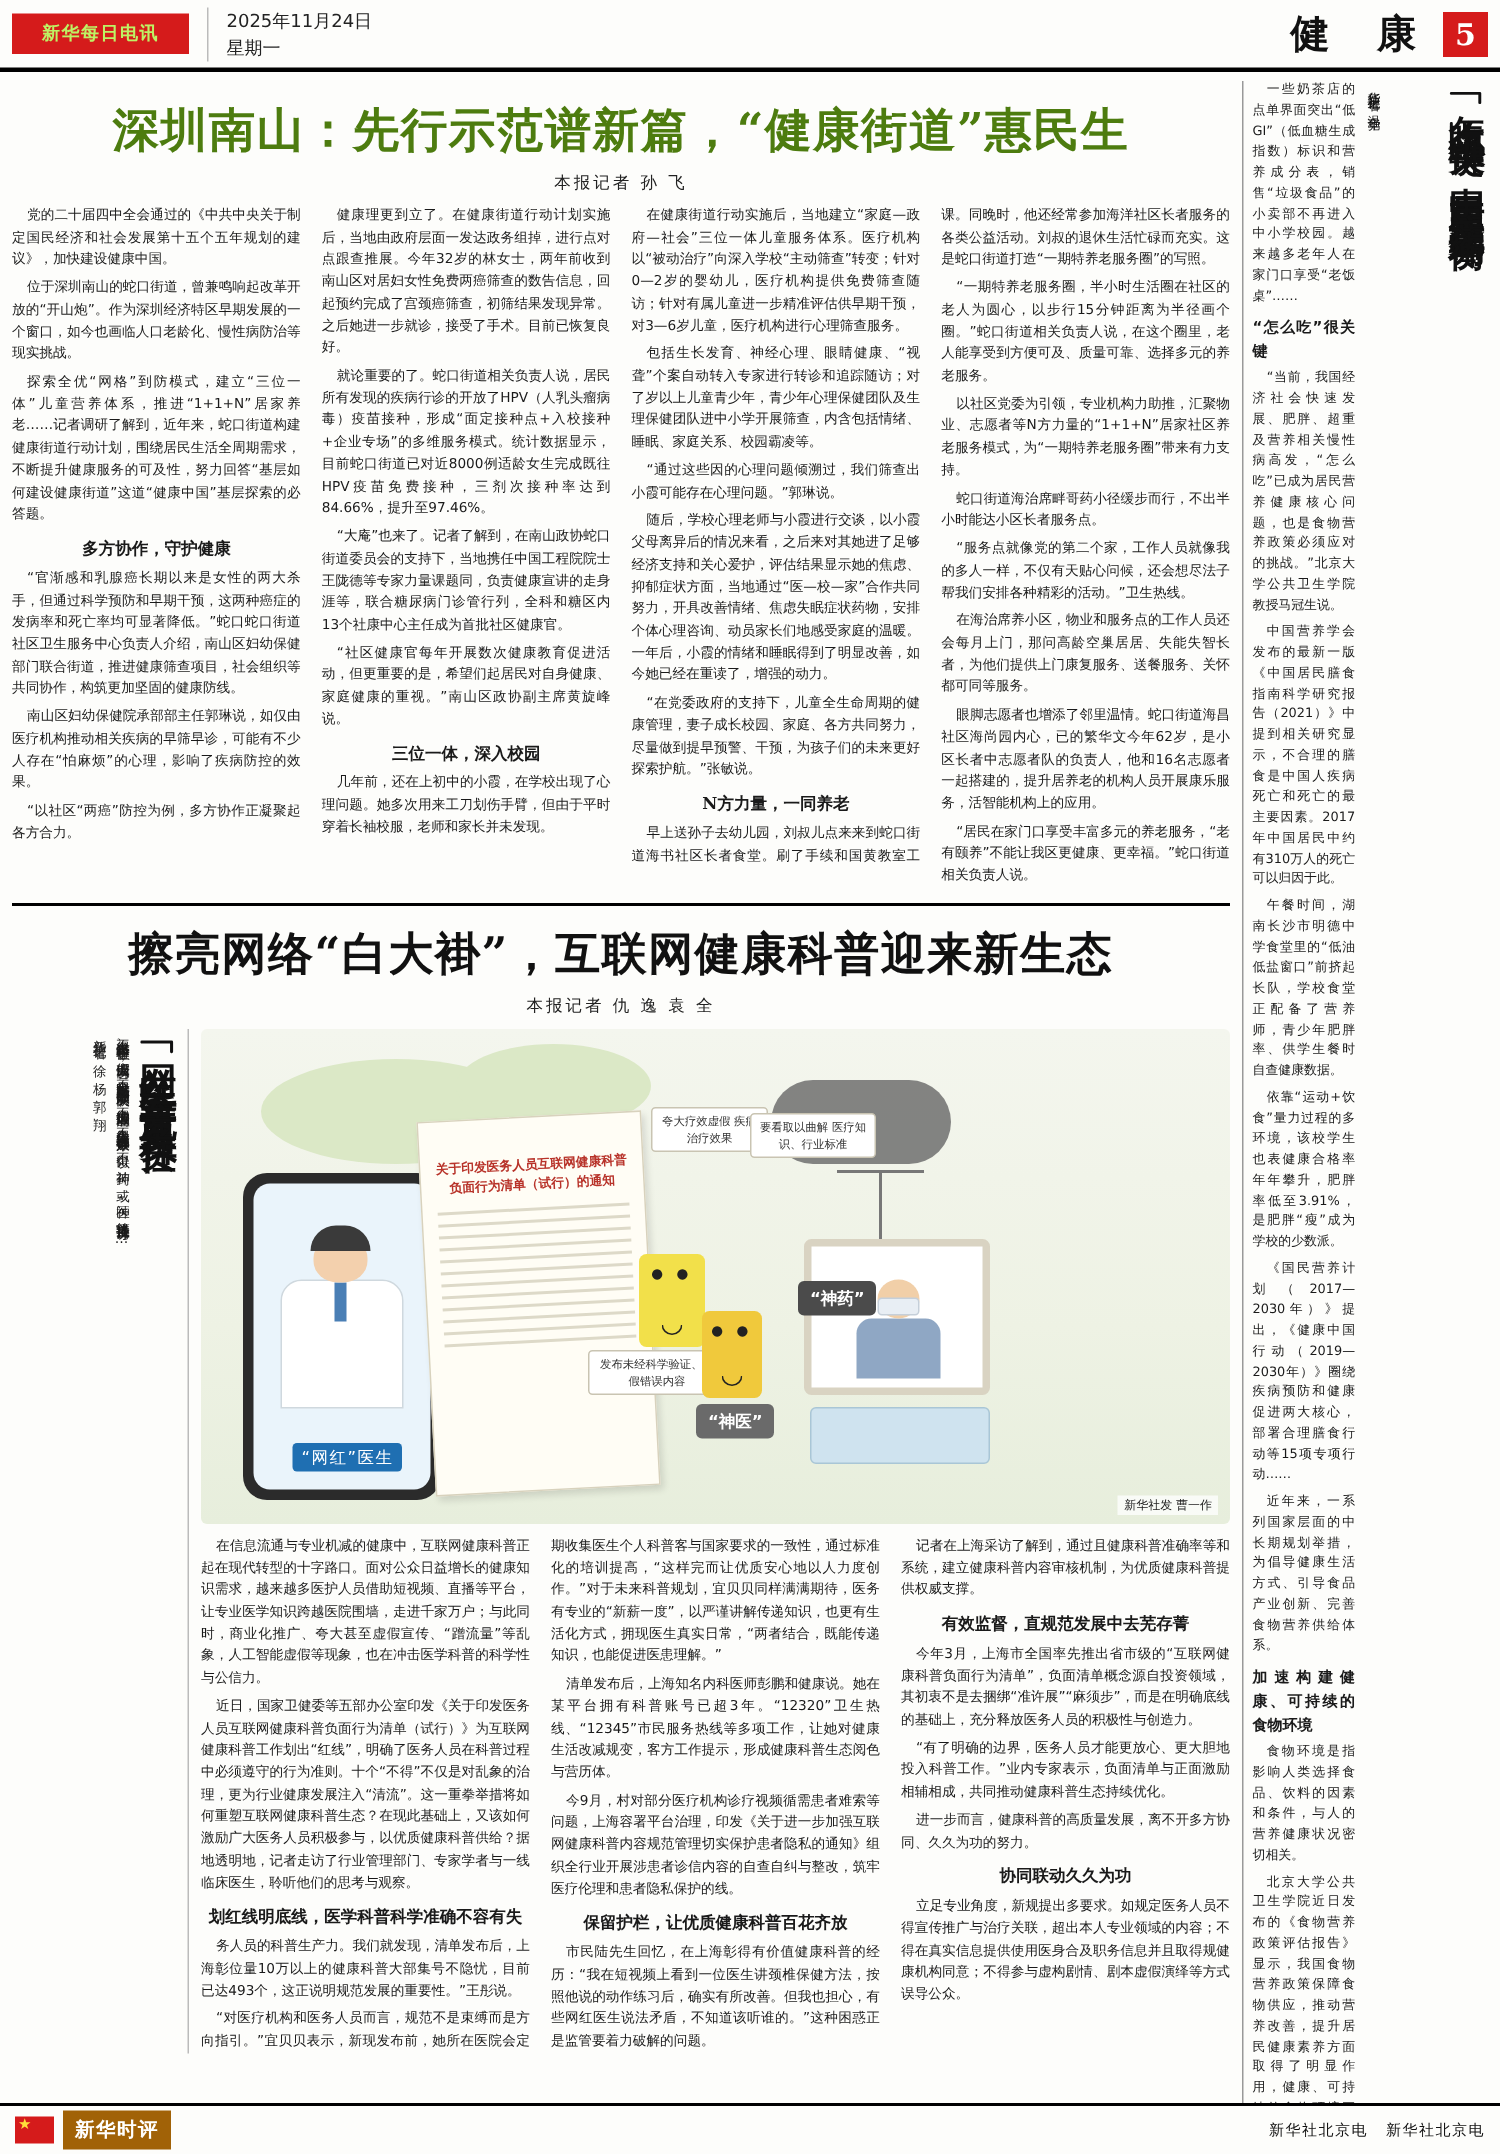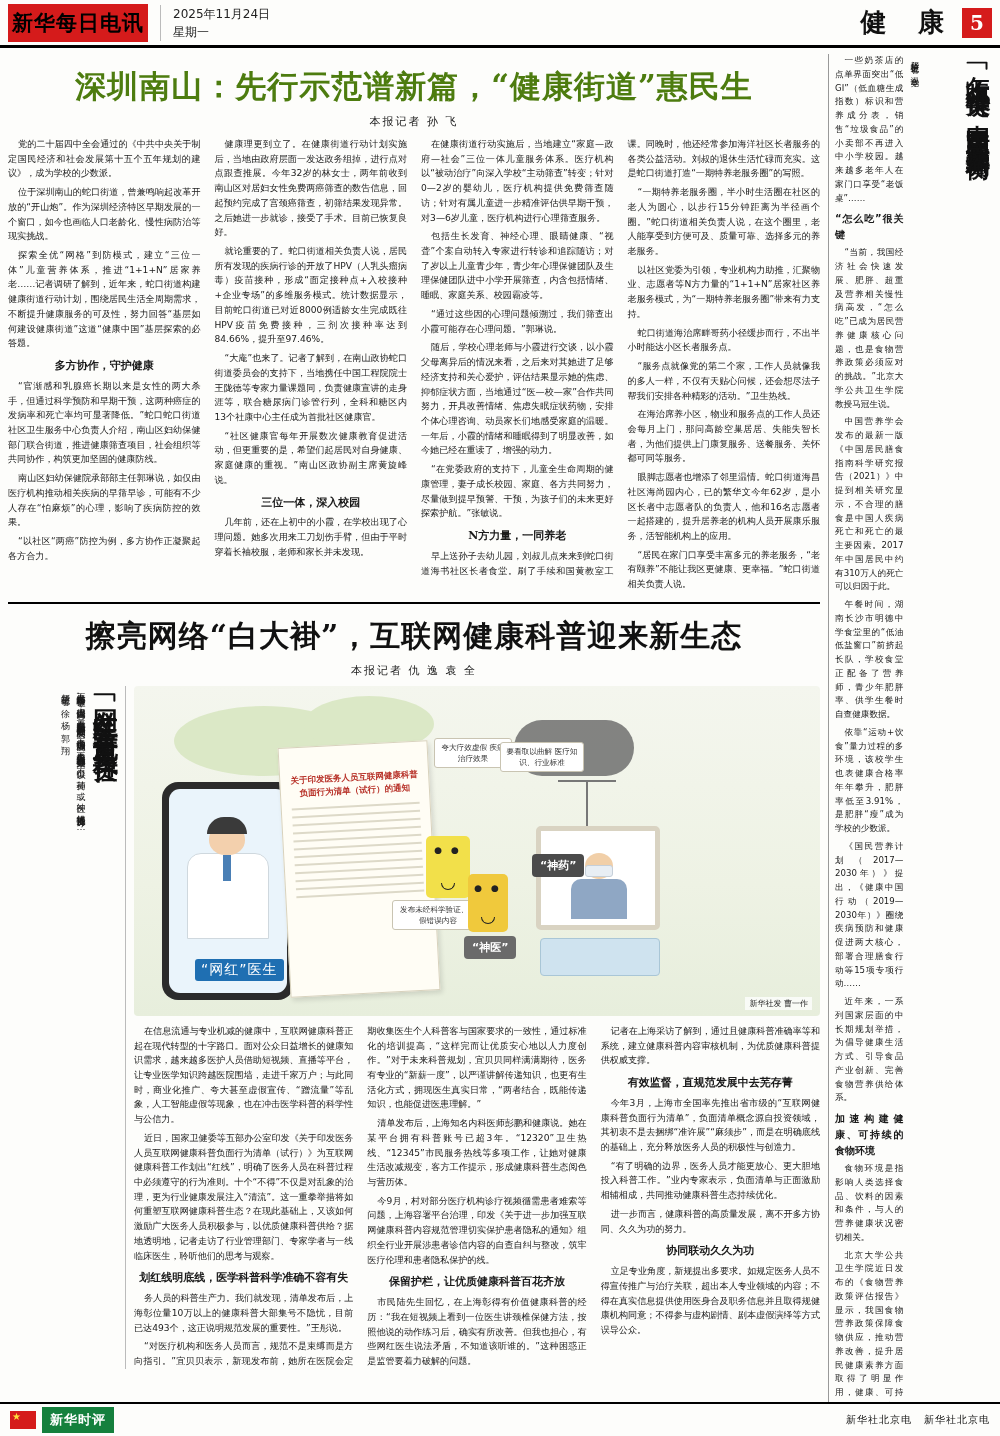--- a/index.html
+++ b/index.html
@@ -12,22 +12,22 @@
     overflow:hidden;
     position:relative;
   }
   
   .masthead {
     height:48px; display:flex; align-items:center;
     border-bottom:3px solid #000;
     padding:0 8px;
   }
   .logo-box {
-    background:#d51b1b; color:#000000; font-weight:bold;
-    font-size:21px; padding:5px 4px; letter-spacing:1px;
+    background:#d51b1b; color:#bef264; font-weight:bold;
+    font-size:12px; padding:5px 20px; letter-spacing:1px;
     font-family:"DejaVu Serif","Liberation Serif",serif;
     white-space:nowrap;
   }
   .date-block {
     margin-left:12px; border-left:1px solid #bbb; padding-left:12px;
     font-size:12px; line-height:1.5; color:#222;
   }
   .masthead-spacer { flex:1; }
   .section-name {
     font-size:26px; font-weight:bold; letter-spacing:8px;
@@ -112,21 +112,21 @@
   .phone-screen {
     width:100%; height:100%; background:#eaf4fb; border-radius:11px;
     position:relative; overflow:hidden;
   }
   .doc-head { position:absolute; left:40px; top:34px; width:36px; height:32px; background:#f3d0ad; border-radius:50% 50% 45% 45%; }
   .doc-hair { position:absolute; left:38px; top:28px; width:40px; height:17px; background:#3a3a3a; border-radius:20px 20px 0 0; }
   .doc-body { position:absolute; left:18px; top:64px; width:82px; height:86px; background:#fff; border-radius:14px 14px 0 0; border:1px solid #cfd8de;}
   .doc-tie { position:absolute; left:54px; top:66px; width:8px; height:26px; background:#4a7fb5; }
   .badge {
     position:absolute; left:26px; bottom:12px; background:#1f6fb2; color:#fff;
-    font-size:14px; padding:2px 6px; border-radius:3px; letter-spacing:1px;
+    font-size:11px; padding:2px 6px; border-radius:3px; letter-spacing:1px;
   }
   .paper {
     position:absolute; left:150px; top:58px; width:150px; height:250px;
     background:#fffdf5; border:1px solid #d8d2bd; transform:rotate(-3deg);
     box-shadow:2px 3px 5px rgba(0,0,0,.12);
     padding:26px 10px 8px 10px;
   }
   .paper-title { font-size:8.5px; line-height:1.5; text-align:center; color:#b8332a; font-weight:bold; }
   .paper-lines { margin-top:8px; }
   .paper-lines i { display:block; height:2px; background:#ddd9c8; margin-bottom:6px; }
@@ -199,21 +199,21 @@
   .rz-narrow { width:54px; }
   .rz-wide { flex:1; padding-right:4px; }
 
   
   .footer {
     position:absolute; left:0; bottom:0; width:1000px; height:34px;
     border-top:2px solid #000; display:flex; align-items:center; padding:0 10px;
     background:#fdfdfb;
   }
   .foot-logo {
-    background:#15803d; color:#fff; font-size:13px; font-weight:bold;
+    background:#a16207; color:#fff; font-size:13px; font-weight:bold;
     padding:4px 8px; letter-spacing:1px; font-family:"DejaVu Serif","Liberation Serif",serif;
   }
   .foot-flag { width:26px; height:18px; margin-right:6px; position:relative; background:#d51b1b; }
   .foot-flag:after{ content:"★"; position:absolute; left:2px; top:0px; color:#ffdf3a; font-size:10px;}
   .foot-spacer { flex:1; }
   .foot-right { font-size:10px; letter-spacing:1px; }
   .foot-mid { font-size:10px; letter-spacing:1px; margin-right:12px;}
 </style>
 </head>
 <body>
@@ -230,21 +230,21 @@
 </div>
 
 <div class="page">
 
   <div class="left-zone">
 
     <div>
       <div class="headline1">深圳南山：先行示范谱新篇，“健康街道”惠民生</div>
       <div class="byline">本报记者 孙 飞</div>
       <div class="cols4">
-        <p>党的二十届四中全会通过的《中共中央关于制定国民经济和社会发展第十五个五年规划的建议》，成为学校的少数派。</p>
+        <p>党的二十届四中全会通过的《中共中央关于制定国民经济和社会发展第十五个五年规划的建议》，加快建设健康中国。</p>
         <p>位于深圳南山的蛇口街道，曾兼鸣响起改革开放的“开山炮”。作为深圳经济特区早期发展的一个窗口，如今也画临人口老龄化、慢性病防治等现实挑战。</p>
         <p>探索全优“网格”到防模式，建立“三位一体”儿童营养体系，推进“1+1+N”居家养老……记者调研了解到，近年来，蛇口街道构建健康街道行动计划，围绕居民生活全周期需求，不断提升健康服务的可及性，努力回答“基层如何建设健康街道”这道“健康中国”基层探索的必答题。</p>
         <div class="sub-h">多方协作，守护健康</div>
         <p>“官渐感和乳腺癌长期以来是女性的两大杀手，但通过科学预防和早期干预，这两种癌症的发病率和死亡率均可显著降低。”蛇口蛇口街道社区卫生服务中心负责人介绍，南山区妇幼保健部门联合街道，推进健康筛查项目，社会组织等共同协作，构筑更加坚固的健康防线。</p>
         <p>南山区妇幼保健院承部部主任郭琳说，如仅由医疗机构推动相关疾病的早筛早诊，可能有不少人存在“怕麻烦”的心理，影响了疾病防控的效果。</p>
         <p>“以社区“两癌”防控为例，多方协作正凝聚起各方合力。</p>
         <p>健康理更到立了。在健康街道行动计划实施后，当地由政府层面一发达政务组掉，进行点对点跟查推展。今年32岁的林女士，两年前收到南山区对居妇女性免费两癌筛查的数告信息，回起预约完成了宫颈癌筛查，初筛结果发现异常。之后她进一步就诊，接受了手术。目前已恢复良好。</p>
         <p>就论重要的了。蛇口街道相关负责人说，居民所有发现的疾病行诊的开放了HPV（人乳头瘤病毒）疫苗接种，形成“面定接种点+入校接种+企业专场”的多维服务模式。统计数据显示，目前蛇口街道已对近8000例适龄女生完成既往HPV疫苗免费接种，三剂次接种率达到84.66%，提升至97.46%。</p>
         <p>“大庵”也来了。记者了解到，在南山政协蛇口街道委员会的支持下，当地携任中国工程院院士王陇德等专家力量课题同，负责健康宣讲的走身涯等，联合糖尿病门诊管行列，全科和糖区内13个社康中心主任成为首批社区健康官。</p>
         <p>“社区健康官每年开展数次健康教育促进活动，但更重要的是，希望们起居民对自身健康、家庭健康的重视。”南山区政协副主席黄旋峰说。</p>

